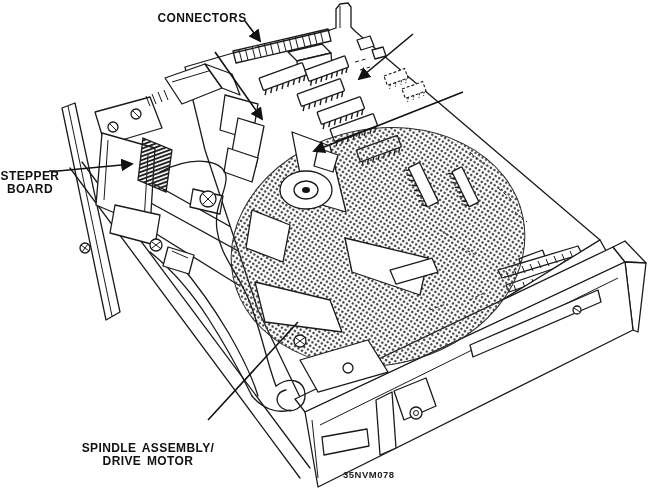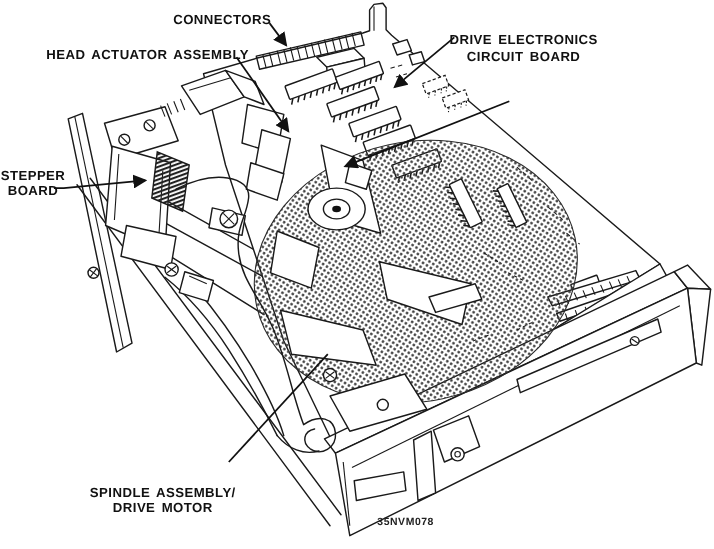--- a/index.html
+++ b/index.html
@@ -184,31 +184,24 @@
     <path class="leader" marker-end="url(#ah)" d="M463,92 L314,151"></path>
     <path class="leader" marker-end="url(#ah)" d="M49,171 L58,171 L132,164"></path>
     <path class="leader" d="M208,420 L298,322"></path>
   </g>
 </svg>
 
 <div class="callout centered" style="left:202px;top:12px;">
   <div>CONNECTORS</div>
 </div>
 
-<div class="callout" style="left:42px;top:44px;">
-  <div>HEAD ACTUATOR ASSEMBLY</div>
-</div>
-
-<div class="callout centered" style="left:476px;top:29px;line-height:15px;">
-  <div>DRIVE ELECTRONICS</div>
-  <div>CIRCUIT BOARD</div>
-</div>
-
-
-<div class="callout centered" style="left:30px;top:154px;">
+
+
+
+<div class="callout centered" style="left:30px;top:170px;">
   <div>STEPPER</div>
   <div>BOARD</div>
 </div>
 
 <div class="callout centered" style="left:148px;top:442px;">
   <div>SPINDLE ASSEMBLY/</div>
   <div>DRIVE MOTOR</div>
 </div>
 
 <div class="fignum" style="left:343px;top:469px;">35NVM078</div>

